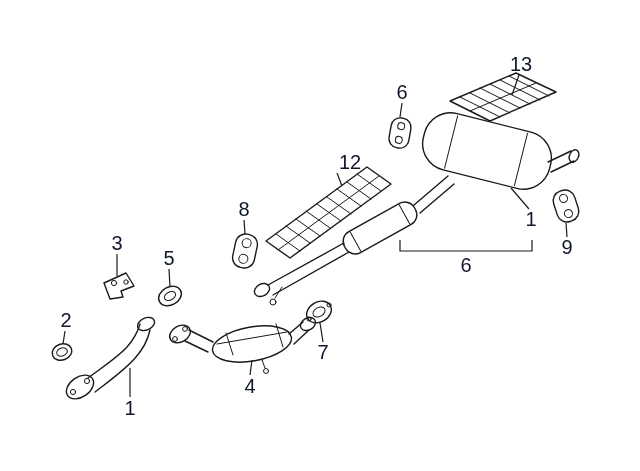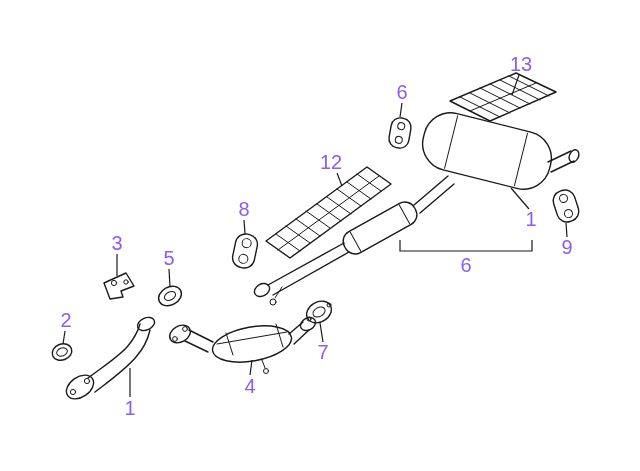--- a/index.html
+++ b/index.html
@@ -13,21 +13,21 @@
   }
   svg.art { position: absolute; left: 0; top: 0; }
   .ln   { fill: none; stroke: #1a1a1a; stroke-width: 1.4; stroke-linecap: round; stroke-linejoin: round; }
   .thin { fill: none; stroke: #1a1a1a; stroke-width: 1;   stroke-linecap: round; }
   .leader { fill: none; stroke: #1a1a1a; stroke-width: 1.2; }
   .callout {
     position: absolute;
     transform: translate(-50%, -50%);
     font-size: 20px;
     line-height: 1;
-    color: #8b5cf6;
+    color: #0f172a;
     user-select: none;
   }
 </style>
 </head>
 <body>
 
 <div class="stage">
 
   <svg class="art" width="640" height="471" viewBox="0 0 640 471">
 
@@ -155,16 +155,16 @@
   <div class="callout" style="left:66px;  top:320px">2</div>
   <div class="callout" style="left:117px; top:243px">3</div>
   <div class="callout" style="left:250px; top:386px">4</div>
   <div class="callout" style="left:169px; top:258px">5</div>
   <div class="callout" style="left:466px; top:265px">6</div>
   <div class="callout" style="left:323px; top:352px">7</div>
   <div class="callout" style="left:244px; top:209px">8</div>
   <div class="callout" style="left:567px; top:247px">9</div>
   <div class="callout" style="left:402px; top:92px">6</div>
   <div class="callout" style="left:531px; top:219px">1</div>
-  <div class="callout" style="left:331px; top:162px">12</div>
+  <div class="callout" style="left:350px; top:162px">12</div>
   <div class="callout" style="left:521px; top:64px">13</div>
 
 </div>
 
 </body></html>

